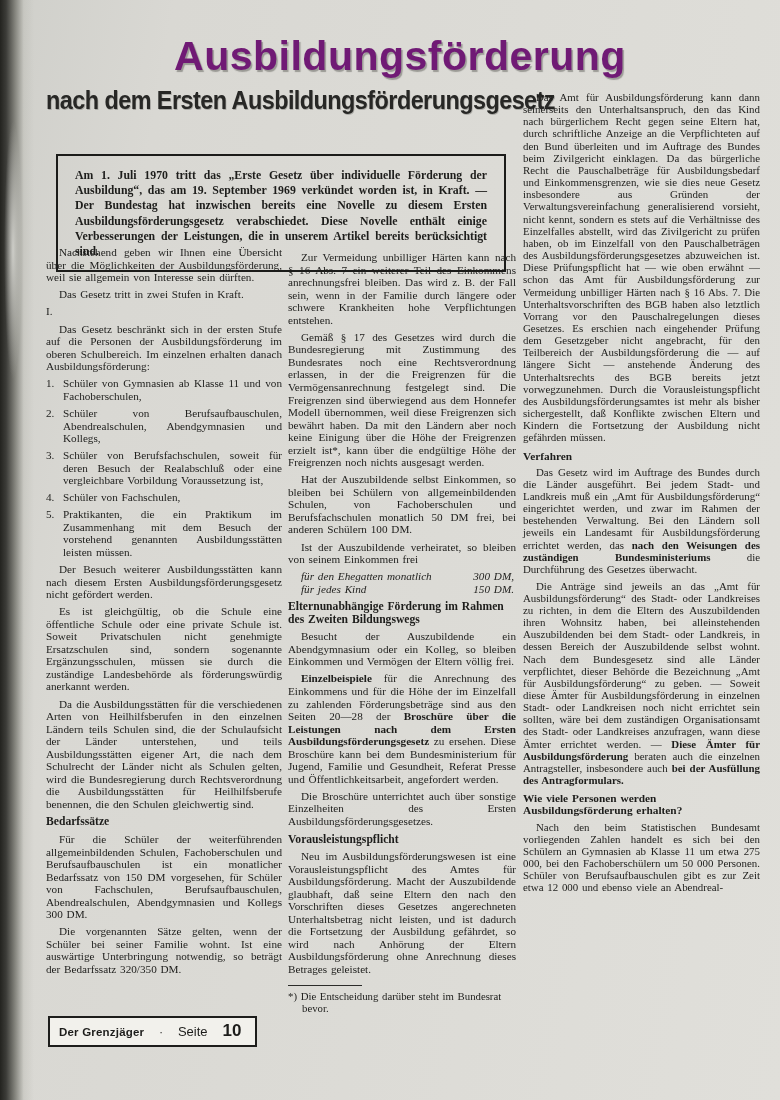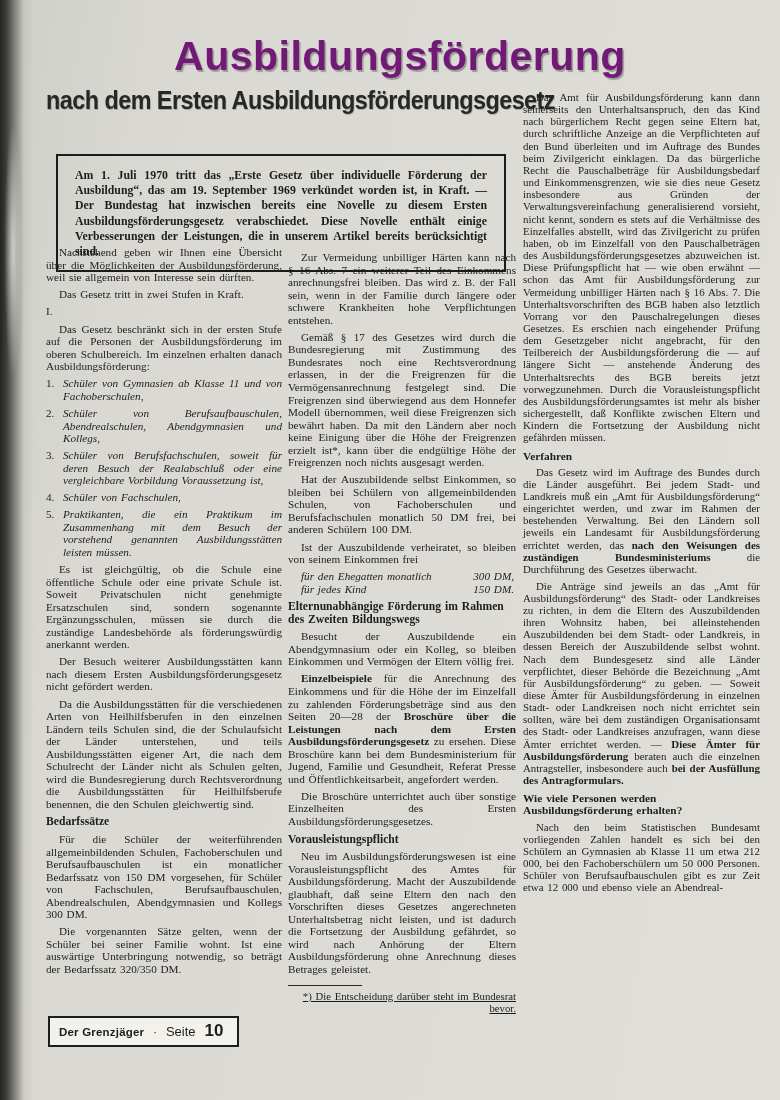--- a/index.html
+++ b/index.html
@@ -56,30 +56,30 @@
   .col2 { left: 288px; top: 251px; width: 228px; }
   .col3 { left: 523px; top: 91px;  width: 237px; font-size: 10.9px; line-height: 12.15px; }
   .para { margin: 0 0 4.5px 0; text-indent: 13px; }
   .col-heading {
     font-weight: bold; text-align: left;
     margin: 6px 0 4px 0; font-size: 1.04em;
   }
   .mark { margin: 2px 0 5px 0; text-align: left; }
   .list-item { display: flex; margin: 0 0 4.5px 0; }
   .list-num { flex: none; width: 17px; }
-  .list-text { flex: 1; text-align: justify; font-style: italic; }
+  .list-text { flex: 1; text-align: justify; }
   .dm-row { display: flex; justify-content: space-between; padding: 0 2px 0 13px; font-style: italic; }
   .fn-rule { border: none; border-top: 1px solid #2b2b29; width: 74px; margin: 9px 0 4px 0; }
-  .footnote { padding-left: 14px; text-indent: -14px; font-size: 0.96em; text-align: right; text-decoration: underline; }
+  .footnote { padding-left: 14px; text-indent: -14px; font-size: 0.96em; text-align: left; }
   .footer-box {
     position: absolute; left: 48px; top: 1016px;
     border: 2px solid #1d1d1b;
     background: #f2f1ec;
     padding: 3px 14px 4px 9px;
-    display: flex; align-items: baseline; gap: 9px;
+    display: flex; align-items: baseline; gap: 15px;
     font-family: "Liberation Sans", "DejaVu Sans", sans-serif;
     white-space: nowrap;
   }
   .footer-pub { font-weight: bold; font-size: 11.5px; letter-spacing: 0.2px; }
   .footer-sep { font-size: 11px; }
   .footer-label { font-size: 13px; }
   .footer-num { font-weight: bold; font-size: 17px; }
   b { font-weight: bold; }
 </style>
 </head>
@@ -114,22 +114,22 @@
       <span class="list-text">Schüler von Berufsfachschulen, soweit für deren Besuch der Realabschluß oder eine vergleichbare Vorbildung Voraussetzung ist,</span>
     </div>
     <div class="list-item">
       <span class="list-num">4.</span>
       <span class="list-text">Schüler von Fachschulen,</span>
     </div>
     <div class="list-item">
       <span class="list-num">5.</span>
       <span class="list-text">Praktikanten, die ein Praktikum im Zusammenhang mit dem Besuch der vorstehend genannten Ausbildungsstätten leisten müssen.</span>
     </div>
+    <p class="para">Der Besuch weiterer Ausbildungsstätten kann nach diesem Ersten Ausbildungsförderungsgesetz nicht gefördert werden.</p>
     <p class="para">Es ist gleichgültig, ob die Schule eine öffentliche Schule oder eine private Schule ist. Soweit Privatschulen nicht genehmigte Ersatzschulen sind, sondern sogenannte Ergänzungsschulen, müssen sie durch die zuständige Landesbehörde als förderungswürdig anerkannt werden.</p>
-    <p class="para">Der Besuch weiterer Ausbildungsstätten kann nach diesem Ersten Ausbildungsförderungsgesetz nicht gefördert werden.</p>
     <p class="para">Da die Ausbildungsstätten für die verschiedenen Arten von Heilhilfsberufen in den einzelnen Ländern teils Schulen sind, die der Schulaufsicht der Länder unterstehen, und teils Ausbildungsstätten eigener Art, die nach dem Schulrecht der Länder nicht als Schulen gelten, wird die Bundesregierung durch Rechtsverordnung die Ausbildungsstätten für Heilhilfsberufe benennen, die den Schulen gleichwertig sind.</p>
     <div class="col-heading">Bedarfssätze</div>
     <p class="para">Für die Schüler der weiterführenden allgemeinbildenden Schulen, Fachoberschulen und Berufsaufbauschulen ist ein monatlicher Bedarfssatz von 150 DM vorgesehen, für Schüler von Fachschulen, Berufsaufbauschulen, Abendrealschulen, Abendgymnasien und Kollegs 300 DM.</p>
     <p class="para">Die vorgenannten Sätze gelten, wenn der Schüler bei seiner Familie wohnt. Ist eine auswärtige Unterbringung notwendig, so beträgt der Bedarfssatz 320/350 DM.</p>
   </div>
 <div class="col col2">
     <p class="para">Zur Vermeidung unbilliger Härten kann nach § 16 Abs. 7 ein weiterer Teil des Einkommens anrechnungsfrei bleiben. Das wird z. B. der Fall sein, wenn in der Familie durch längere oder schwere Krankheiten hohe Verpflichtungen entstehen.</p>
     <p class="para">Gemäß § 17 des Gesetzes wird durch die Bundesregierung mit Zustimmung des Bundesrates noch eine Rechtsverordnung erlassen, in der die Freigrenzen für die Vermögensanrechnung festgelegt sind. Die Freigrenzen sind überwiegend aus dem Honnefer Modell übernommen, weil diese Freigrenzen sich bewährt haben. Da mit den Ländern aber noch keine Einigung über die Höhe der Freigrenzen erzielt ist*, kann über die endgültige Höhe der Freigrenzen noch nichts ausgesagt werden.</p>
     <p class="para">Hat der Auszubildende selbst Einkommen, so bleiben bei Schülern von allgemeinbildenden Schulen, von Fachoberschulen und Berufsfachschulen monatlich 50 DM frei, bei anderen Schülern 100 DM.</p>
     <p class="para">Ist der Auszubildende verheiratet, so bleiben von seinem Einkommen frei</p>
@@ -149,21 +149,21 @@
     <p class="para">Neu im Ausbildungsförderungswesen ist eine Vorausleistungspflicht des Amtes für Ausbildungsförderung. Macht der Auszubildende glaubhaft, daß seine Eltern den nach den Vorschriften dieses Gesetzes angerechneten Unterhaltsbetrag nicht leisten, und ist dadurch die Fortsetzung der Ausbildung gefährdet, so wird nach Anhörung der Eltern Ausbildungsförderung ohne Anrechnung dieses Betrages geleistet.</p>
     <hr class="fn-rule">
     <div class="footnote">*) Die Entscheidung darüber steht im Bundesrat bevor.</div>
   </div>
 <div class="col col3">
     <p class="para">Das Amt für Ausbildungsförderung kann dann seinerseits den Unterhaltsanspruch, den das Kind nach bürgerlichem Recht gegen seine Eltern hat, durch schriftliche Anzeige an die Verpflichteten auf den Bund überleiten und im Auftrage des Bundes beim Zivilgericht einklagen. Da das bürgerliche Recht die Pauschalbeträge für Ausbildungsbedarf und Einkommensgrenzen, wie sie dies neue Gesetz insbesondere aus Gründen der Verwaltungsvereinfachung generalisierend vorsieht, nicht kennt, sondern es stets auf die Verhältnisse des Einzelfalles abstellt, wird das Zivilgericht zu prüfen haben, ob im Einzelfall von den Pauschalbeträgen des Ausbildungsförderungsgesetzes abzuweichen ist. Diese Prüfungspflicht hat — wie oben erwähnt — schon das Amt für Ausbildungsförderung zur Vermeidung unbilliger Härten nach § 16 Abs. 7. Die Unterhaltsvorschriften des BGB haben also letztlich Vorrang vor den Pauschalregelungen dieses Gesetzes. Es erschien nach eingehender Prüfung dem Gesetzgeber nicht angebracht, für den Teilbereich der Ausbildungsförderung die — auf längere Sicht — anstehende Änderung des Unterhaltsrechts des BGB bereits jetzt vorwegzunehmen. Durch die Vorausleistungspflicht des Ausbildungsförderungsamtes ist mehr als bisher sichergestellt, daß Konflikte zwischen Eltern und Kindern die Fortsetzung der Ausbildung nicht gefährden müssen.</p>
     <div class="col-heading">Verfahren</div>
     <p class="para">Das Gesetz wird im Auftrage des Bundes durch die Länder ausgeführt. Bei jedem Stadt- und Landkreis muß ein „Amt für Ausbildungsförderung“ eingerichtet werden, und zwar im Rahmen der bestehenden Verwaltung. Bei den Ländern soll jeweils ein Landesamt für Ausbildungsförderung errichtet werden, das <b>nach den Weisungen des zuständigen Bundesministeriums</b> die Durchführung des Gesetzes überwacht.</p>
     <p class="para">Die Anträge sind jeweils an das „Amt für Ausbildungsförderung“ des Stadt- oder Landkreises zu richten, in dem die Eltern des Auszubildenden ihren Wohnsitz haben, bei alleinstehenden Auszubildenden bei dem Stadt- oder Landkreis, in dessen Bereich der Auszubildende selbst wohnt. Nach dem Bundesgesetz sind alle Länder verpflichtet, dieser Behörde die Bezeichnung „Amt für Ausbildungsförderung“ zu geben. — Soweit diese Ämter für Ausbildungsförderung in einzelnen Stadt- oder Landkreisen noch nicht errichtet sein sollten, wäre bei dem zuständigen Organisationsamt des Stadt- oder Landkreises anzufragen, wann diese Ämter errichtet werden. — <b>Diese Ämter für Ausbildungsförderung</b> beraten auch die einzelnen Antragsteller, insbesondere auch <b>bei der Ausfüllung des Antragformulars.</b></p>
     <div class="col-heading">Wie viele Personen werden Ausbildungsförderung erhalten?</div>
-    <p class="para">Nach den beim Statistischen Bundesamt vorliegenden Zahlen handelt es sich bei den Schülern an Gymnasien ab Klasse 11 um etwa 212 000, bei den Fachoberschülern um 50 000 Personen. Schüler von Berufsaufbauschulen gibt es zur Zeit etwa 12 000 und ebenso viele an Abendreal-</p>
+    <p class="para">Nach den beim Statistischen Bundesamt vorliegenden Zahlen handelt es sich bei den Schülern an Gymnasien ab Klasse 11 um etwa 275 000, bei den Fachoberschülern um 50 000 Personen. Schüler von Berufsaufbauschulen gibt es zur Zeit etwa 12 000 und ebenso viele an Abendreal-</p>
   </div>
 
 <div class="footer-box">
   <span class="footer-pub">Der Grenzjäger</span>
   <span class="footer-sep">·</span>
   <span class="footer-label">Seite</span>
   <span class="footer-num">10</span>
 </div>
 
 </body></html>

